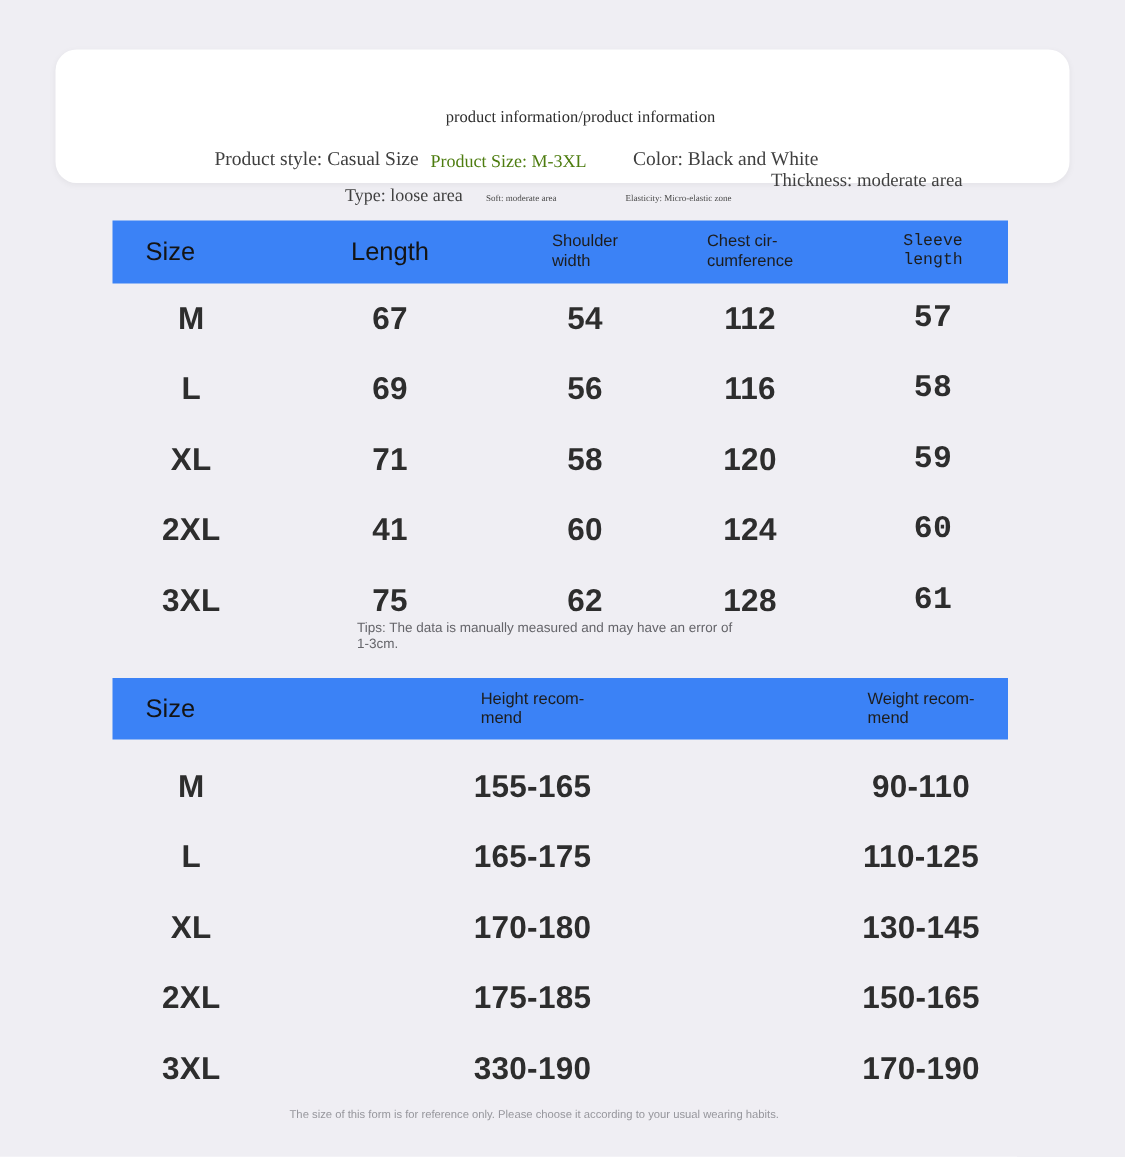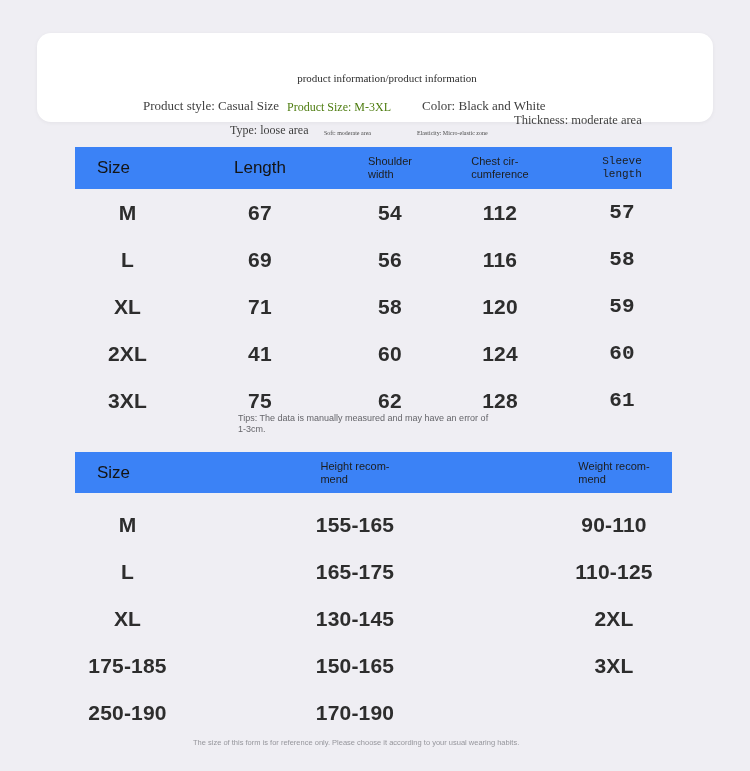--- a/index.html
+++ b/index.html
@@ -174,26 +174,27 @@
   <div class="tbody tbody2 t2">
     <div class="cell td">M</div>
     <div class="cell td">155-165</div>
     <div class="cell td">90-110</div>
 
     <div class="cell td">L</div>
     <div class="cell td">165-175</div>
     <div class="cell td">110-125</div>
 
     <div class="cell td">XL</div>
+    <div class="cell td">170-180</div>
     <div class="cell td">130-145</div>
 
     <div class="cell td">2XL</div>
     <div class="cell td">175-185</div>
     <div class="cell td">150-165</div>
 
     <div class="cell td">3XL</div>
-    <div class="cell td">250-190</div>
+    <div class="cell td">330-190</div>
     <div class="cell td">170-190</div>
   </div>
 
   <div class="footer">The size of this form is for reference only. Please choose it according to your usual wearing habits.</div>
 
 </div>
 
 </body></html>

